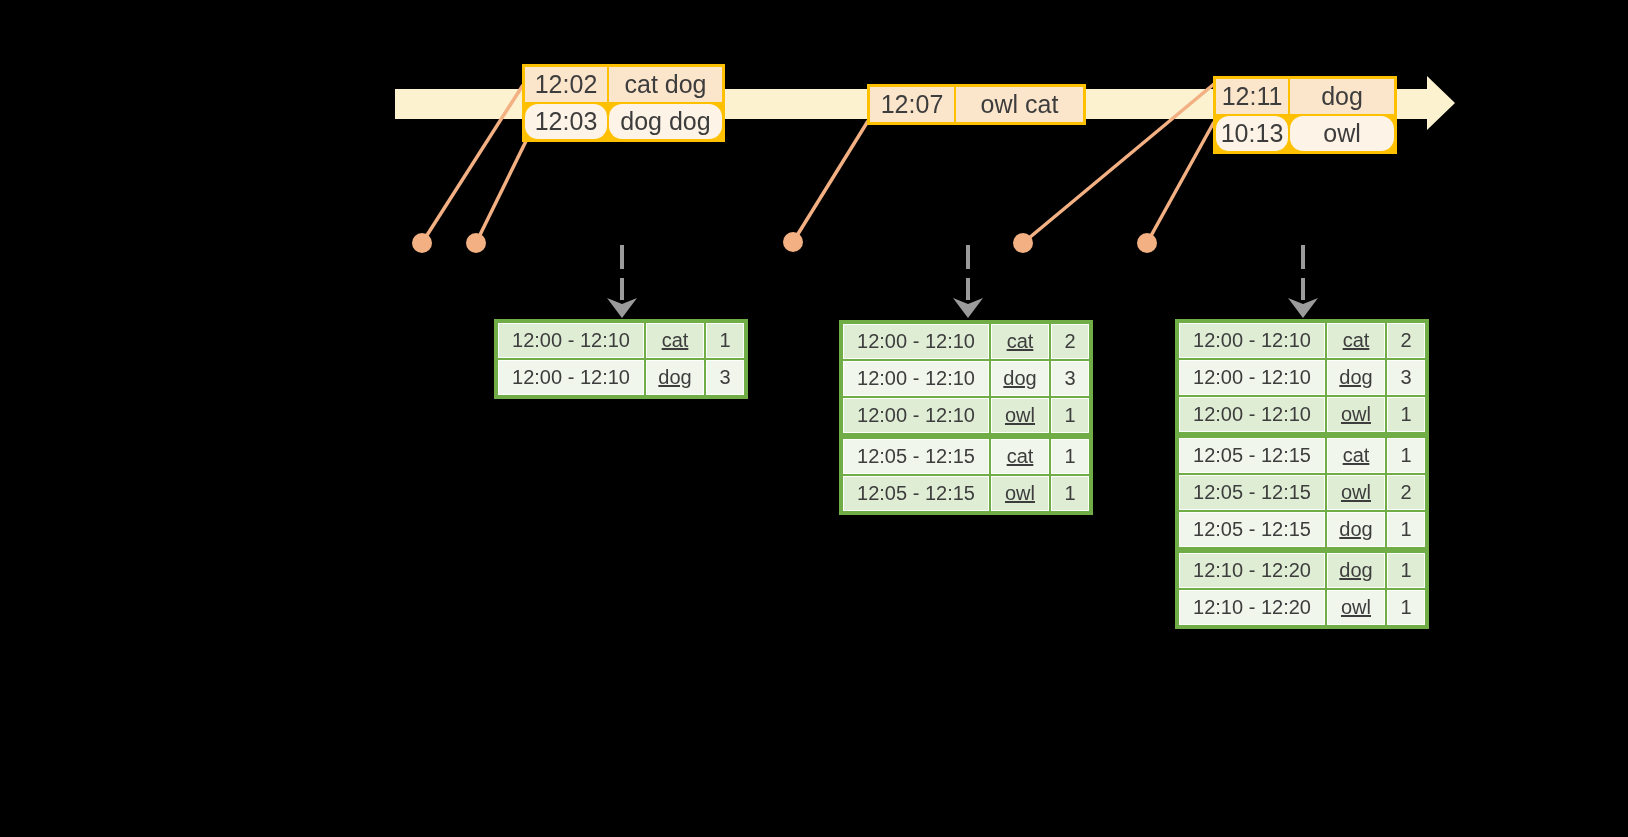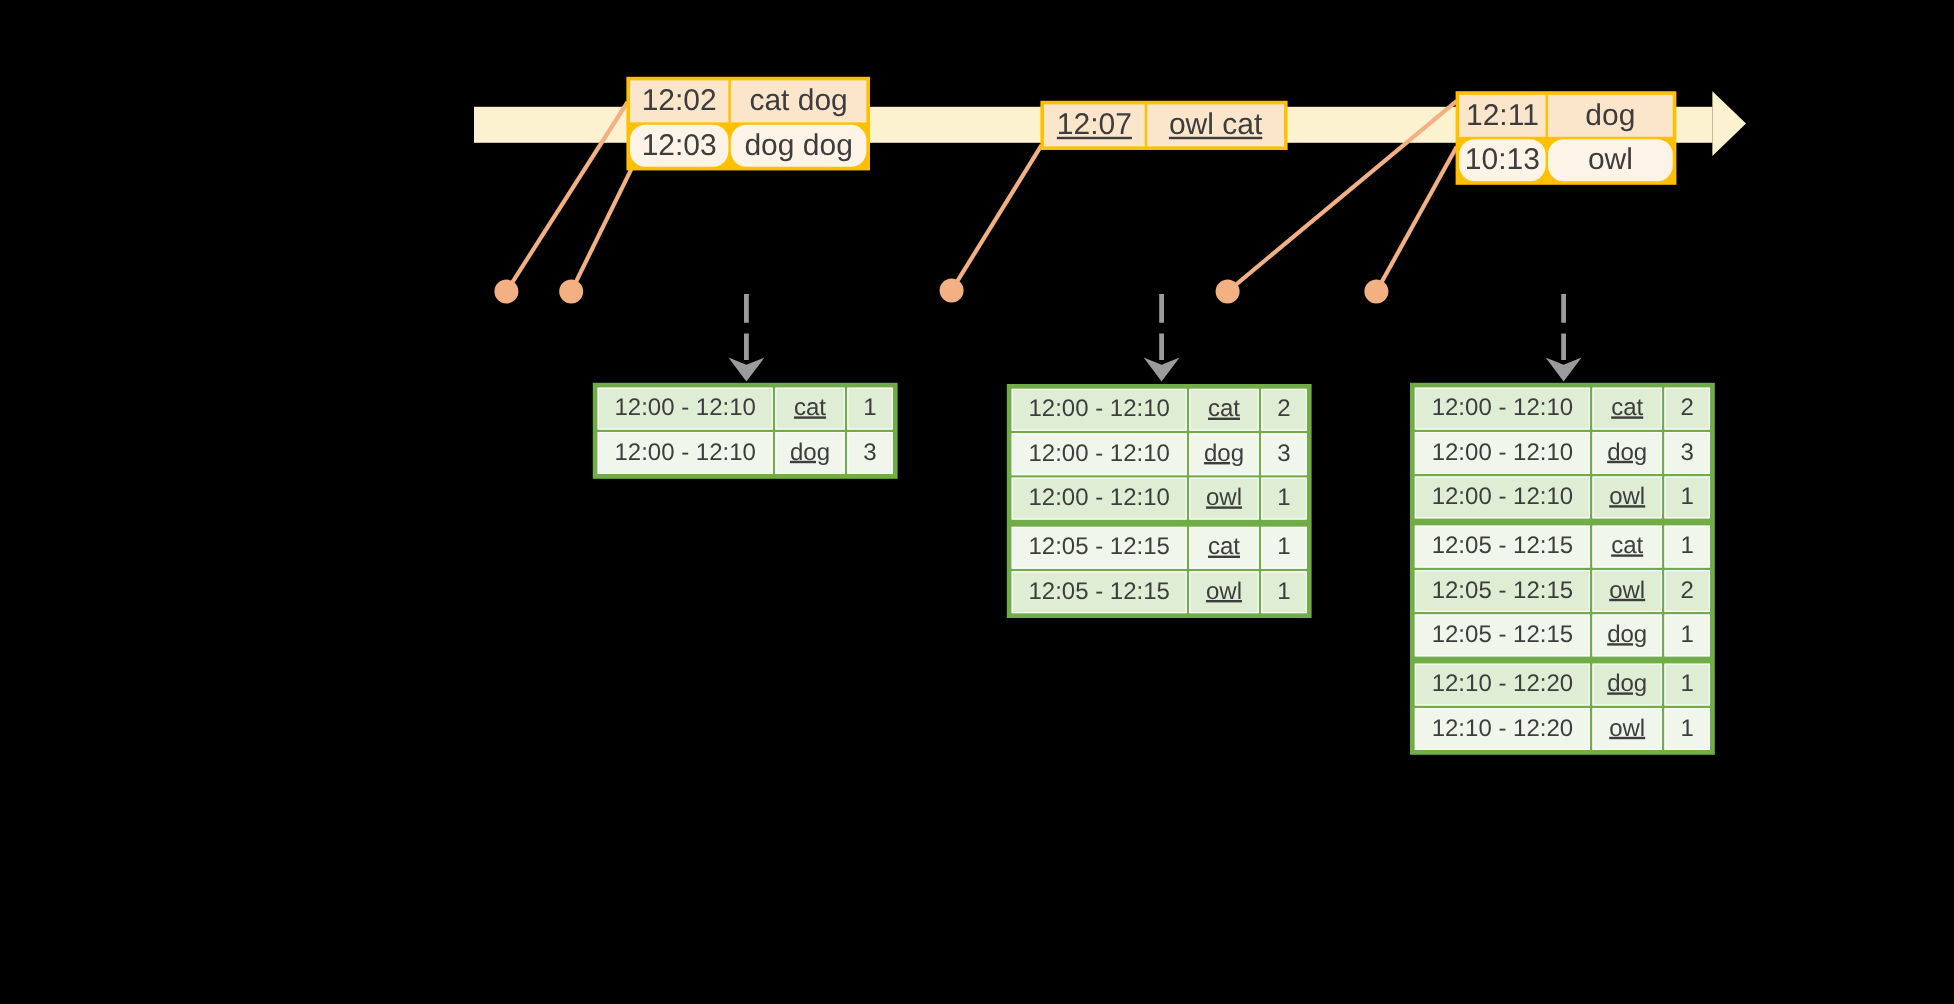--- a/index.html
+++ b/index.html
@@ -23,21 +23,21 @@
     padding:3px; display:flex; flex-direction:column; gap:2px;
   }
   .erow { display:flex; gap:2px; }
   .ecell {
     display:flex; align-items:center; justify-content:center;
     height:35px; font-size:25px; color:var(--text);
   }
   .edark  { background:var(--event_row_dark); }
   .elight { background:var(--event_row_light);border-radius:13px; }
   .et1 { left:522px; top:64px; }   .et1 .etime{width:82px}  .et1 .ewords{width:113px}
-  .et2 { left:867px; top:84px;text-decoration:underline; }   .et2 .etime{width:84px}  .et2 .ewords{width:114px}
+  .et2 { left:867px; top:84px; }   .et2 .etime{width:84px}  .et2 .ewords{width:127px}
   .et3 { left:1213px; top:76px; }  .et3 .etime{width:72px}  .et3 .ewords{width:104px}
 
   
   .rtable {
     position:absolute; z-index:2; background:var(--result_border);
     padding:4px; display:flex; flex-direction:column;
   }
   .rrow { display:flex; gap:2px; margin-top:2px; }
   .rrow:first-child { margin-top:0; }
   .rrow.group-start { margin-top:6px; }

